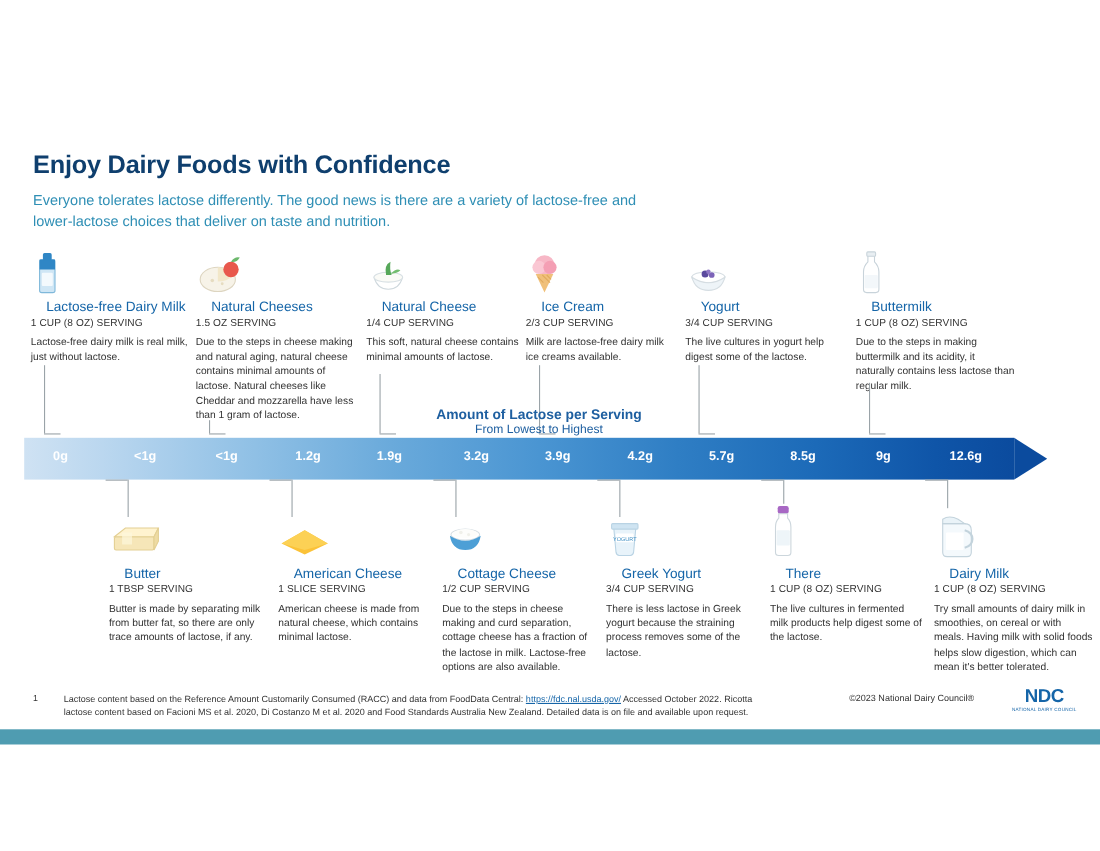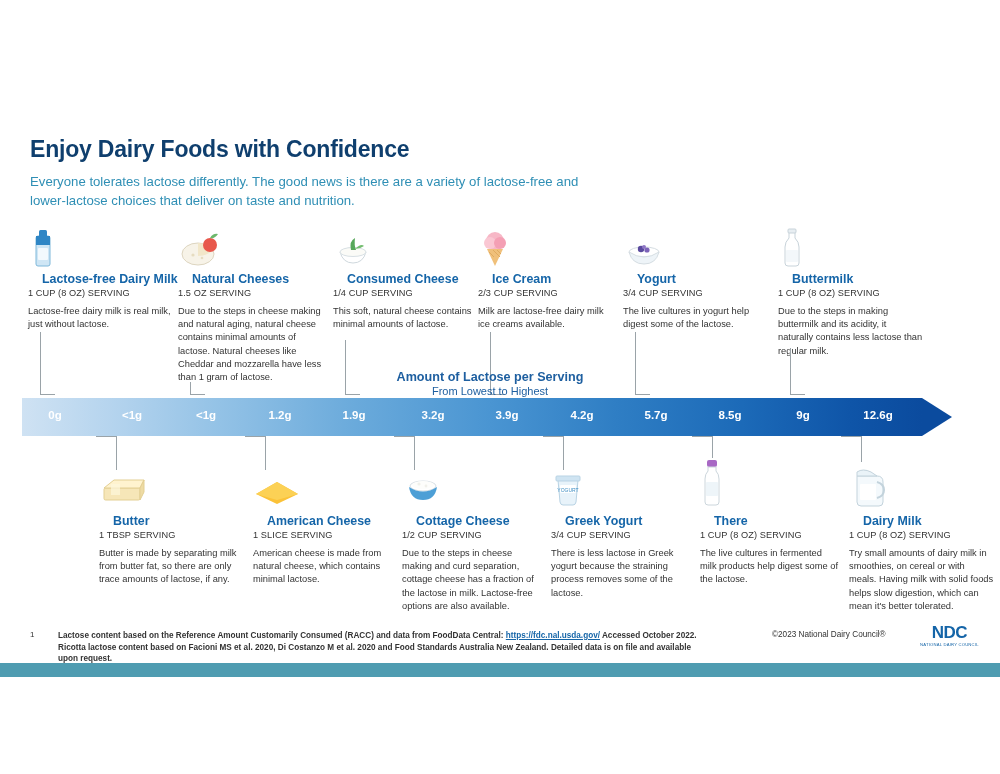--- a/index.html
+++ b/index.html
@@ -123,21 +123,21 @@
     font-size: 11px;
     color: #1e5fa0;
   }
 
   
   .item {
     position: absolute;
   }
   .item-name {
     font-size: 12.4px;
-    font-weight: bold;
+    font-weight: normal;
     color: #1565a8;
     margin: 0 0 2px 0;
     white-space: nowrap;
     padding-left: 14px;
   }
   .item-serving {
     font-size: 9.2px;
     color: #333333;
     letter-spacing: 0.1px;
     margin: 0 0 7px 0;
@@ -174,21 +174,20 @@
     color: #333;
   }
   .footnote {
     position: absolute;
     left: 58px;
     top: 630px;
     width: 640px;
     font-size: 8.2px;
     line-height: 11.5px;
     color: #333333;
-    font-weight: bold;
   }
   .footnote a {
     color: #1565a8;
   }
   .copyright {
     position: absolute;
     left: 772px;
     top: 630px;
     font-size: 8.2px;
     color: #333333;
@@ -259,21 +258,21 @@
 
   <div class="item" style="left:333px; top:228px; width:145px;">
     <div class="icon-box">
       <svg width="40" height="40" viewBox="0 0 40 40">
         <path d="M7 24 q13 -9 26 0 q-3 11 -13 11 q-10 0 -13 -11z" fill="#ffffff" stroke="#cfd8dd" stroke-width="1"></path>
         <ellipse cx="20" cy="24" rx="13" ry="4.5" fill="#fbfbf7" stroke="#d8e0e4" stroke-width="1"></ellipse>
         <path d="M18 22 q-2 -9 4 -12 q-1 7 1 12z" fill="#57a85a"></path>
         <path d="M22 21 q6 -6 9 -3 q-4 3 -9 3z" fill="#73bd6f"></path>
       </svg>
     </div>
-    <p class="item-name">Consumed Cheese</p>
+    <p class="item-name">Natural Cheese</p>
     <p class="item-serving">1/4 CUP SERVING</p>
     <p class="item-desc">This soft, natural cheese contains minimal amounts of lactose.</p>
   </div>
   <div class="connector" style="left:345px; top:340px; height:54px;"></div>
   <div class="connector-h" style="left:345px; top:394px; width:15px;"></div>
 
   <div class="item" style="left:478px; top:228px; width:135px;">
     <div class="icon-box">
       <svg width="34" height="40" viewBox="0 0 34 40">
         <circle cx="17" cy="13" r="9" fill="#f7b7c6"></circle>

